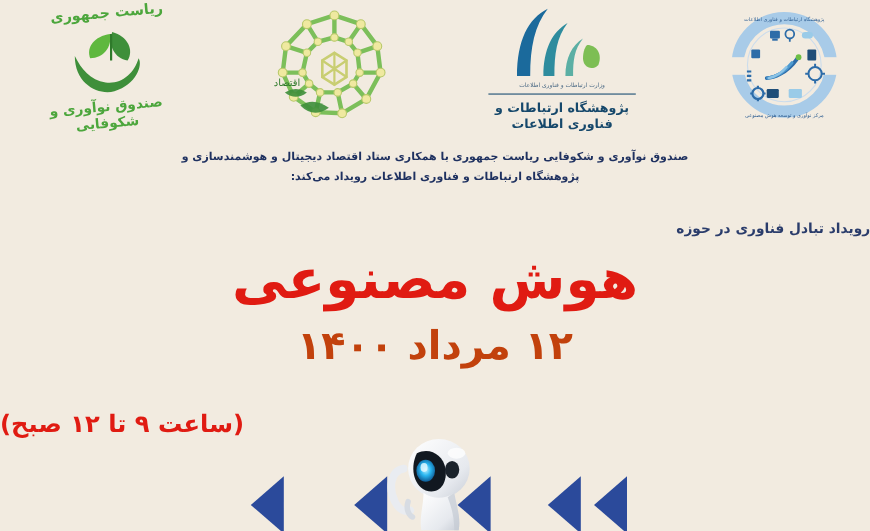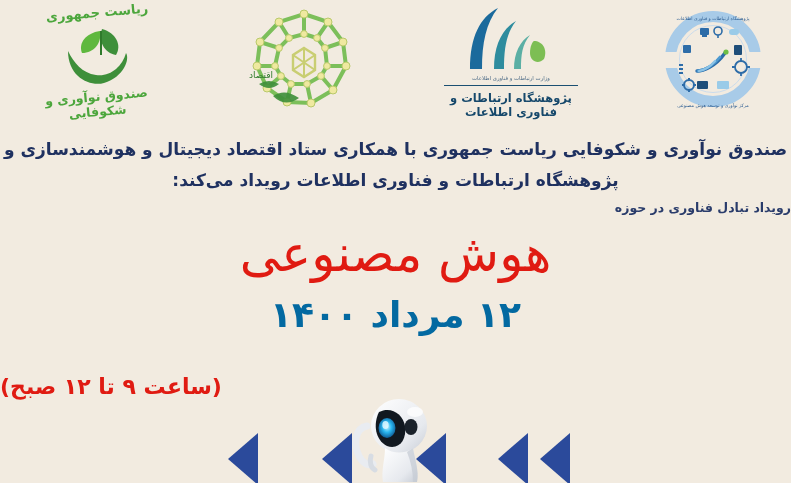--- a/index.html
+++ b/index.html
@@ -72,41 +72,41 @@
   .fund-bot{
     position:absolute;left:0;top:86px;width:150px;text-align:center;
     font-size:12.5px;color:#4CA63C;font-weight:bold;
     transform:rotate(-5deg);
   }
 
   
   .headline{
     position:absolute;top:134px;left:0;width:791px;
     text-align:center;color:#1F3160;
-    font-size:17px;font-weight:bold;line-height:1.85;
+    font-size:10px;font-weight:bold;line-height:1.85;
     letter-spacing:-.1px;
   }
   .headline .hl-line{display:block;}
 
   .subline{
     position:absolute;top:200px;left:0;width:791px;
     color:#2A3C6B;
     font-size:12.5px;font-weight:bold;
   }
 
   .bigtitle{
     position:absolute;top:228px;left:0;width:791px;
     text-align:center;color:#E01B12;
-    font-size:50px;font-weight:normal;line-height:1.05;
+    font-size:50px;font-weight:bold;line-height:1.05;
     letter-spacing:1px;
   }
 
   .datetext{
     position:absolute;top:296px;left:0;width:791px;
-    text-align:center;color:#0369a1;
+    text-align:center;color:#c2410c;
     font-size:36px;font-weight:bold;line-height:1.05;
   }
 
   .timetext{
     position:absolute;top:350px;left:0;width:791px;
     text-align:left;color:#E01B12;
     font-size:22px;font-weight:bold;margin-top:24px;
   }
 
   

